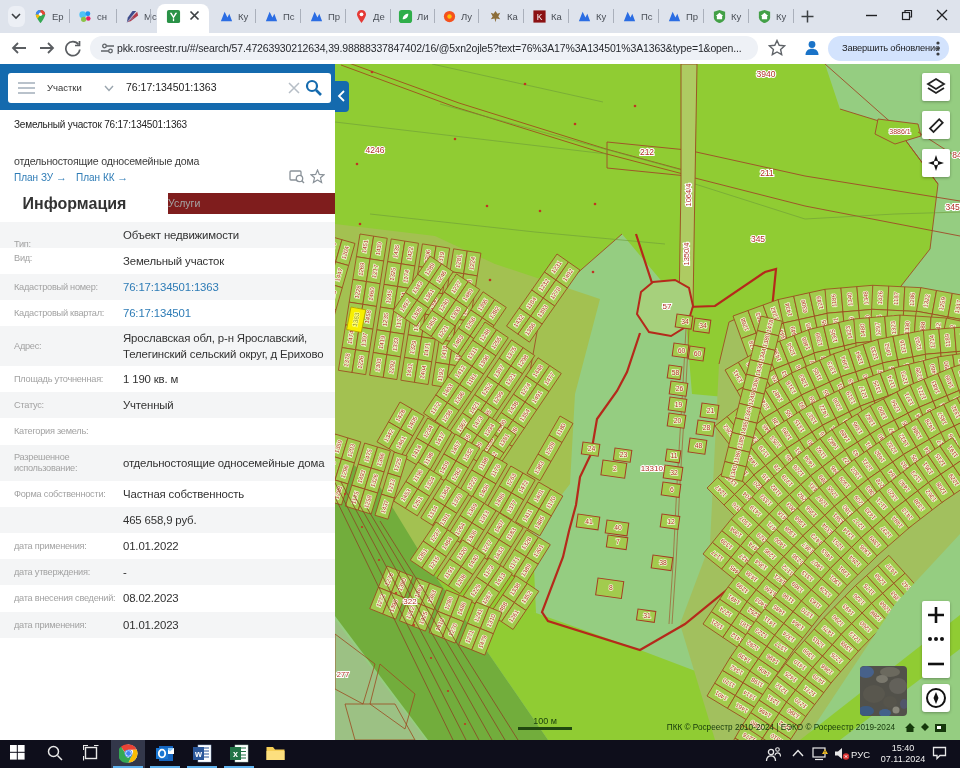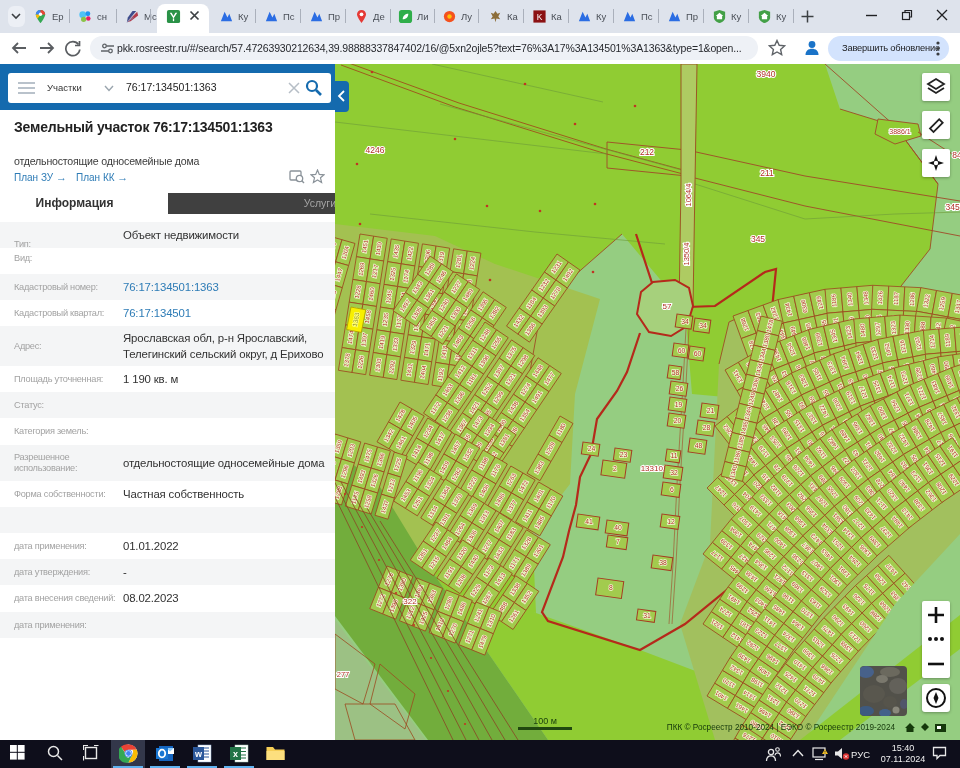--- a/index.html
+++ b/index.html
@@ -13,27 +13,27 @@
 #activetab{position:absolute;left:157px;top:4px;width:52px;height:29px;background:#fff;border-radius:8px 8px 0 0}
 
 #toolbar{left:0;top:33px;width:960px;height:31px;background:#fff}
 #omni{position:absolute;left:90px;top:36px;width:668px;height:24px;background:#eef1f6;border-radius:12px}
 #omnitxt{position:absolute;left:117px;top:42px;width:640px;font-size:10.5px;color:#27292e;white-space:nowrap;overflow:hidden;letter-spacing:-0.15px}
 #updbtn{position:absolute;left:828px;top:36px;width:121px;height:25px;background:#d3e3fd;border-radius:13px;font-size:9.3px;color:#1c1d1f;line-height:25px;text-align:left;padding-left:14px;white-space:nowrap;letter-spacing:-0.2px}
 
 #phead{left:0;top:64px;width:336px;height:46px;background:#146aae}
 #searchbox{position:absolute;left:8px;top:73px;width:323px;height:30px;background:#fff;border-radius:3px}
 #panel{left:0;top:110px;width:336px;height:630px;background:#fff}
-.ptitle{position:absolute;left:14px;top:119px;width:320px;font-size:14px;font-weight:bold;color:#222;letter-spacing:-0.2px}
+.ptitle{position:absolute;left:14px;top:119px;width:320px;font-size:10px;font-weight:normal;color:#222;letter-spacing:-0.2px}
 .paddr{position:absolute;left:14px;top:141px;width:320px;font-size:8.6px;color:#9b9b9b;letter-spacing:-0.25px;white-space:nowrap}
 .puse{position:absolute;left:14px;top:155px;width:320px;font-size:10.6px;color:#3c3c3c;letter-spacing:-0.2px}
 .plink{position:absolute;top:171px;font-size:10px;color:#2e7cb6}
 .tabrow{position:absolute;left:0;top:193px;width:336px;height:21px}
-.tabL{position:absolute;left:0;top:0;width:149px;height:21px;background:#fff;text-align:center;font-size:12px;font-weight:bold;color:#333;line-height:21px}
-.tabR{position:absolute;left:168px;top:0;width:168px;height:21px;background:#404040;text-align:right;font-size:10.5px;color:#a5a5a5;line-height:21px}
+.tabL{position:absolute;left:0;top:0;width:149px;height:21px;background:#fff;text-align:center;font-size:16px;font-weight:bold;color:#333;line-height:21px}
+.tabR{position:absolute;left:168px;top:0;width:168px;height:21px;background:#7f1d1d;text-align:left;font-size:10.5px;color:#a5a5a5;line-height:21px}
 .prow{position:absolute;left:0;width:336px}
 .plab{position:absolute;left:14px;font-size:9.2px;color:#a2a2a2;width:110px;line-height:10.5px;white-space:nowrap;letter-spacing:-0.25px}
 .pval{position:absolute;left:123px;font-size:11.4px;color:#323232;width:215px;line-height:15.5px;white-space:nowrap;letter-spacing:-0.15px}
 .blue{color:#2e7cb6}
 
 #map{left:335px;top:64px;width:625px;height:676px}
 .mbtn{position:absolute;width:28px;height:28px;background:#fff;border-radius:2px;box-shadow:0 1px 3px rgba(0,0,0,0.3)}
 
 #taskbar{left:0;top:740px;width:960px;height:28px;background:#0e0e1b}
 .tbico{position:absolute;top:745px}
@@ -229,55 +229,59 @@
     </svg>
 <div class="tabrow">
       <div class="tabL">Информация</div>
       <div class="tabR">Услуги</div>
     </div>
 <div class="prow" style="top:222px;height:26px;background:#f4f5f6"></div>
 <div class="plab" style="top:239px">Тип:</div>
 <div class="pval" style="top:227.5px">Объект недвижимости</div>
 <div class="prow" style="top:248px;height:26px;background:#ffffff"></div>
 <div class="plab" style="top:253px">Вид:</div>
+<div class="pval" style="top:253.5px">Земельный участок</div>
 <div class="prow" style="top:274px;height:26px;background:#f4f5f6"></div>
 <div class="plab" style="top:281.5px">Кадастровый номер:</div>
 <div class="pval blue" style="top:279.5px">76:17:134501:1363</div>
 <div class="prow" style="top:300px;height:26px;background:#ffffff"></div>
 <div class="plab" style="top:307.5px">Кадастровый квартал:</div>
 <div class="pval blue" style="top:305.5px">76:17:134501</div>
 <div class="prow" style="top:326px;height:40px;background:#f4f5f6"></div>
 <div class="plab" style="top:340.5px">Адрес:</div>
 <div class="pval" style="top:331.0px">Ярославская обл, р-н Ярославский,<br>Телегинский сельский округ, д Ерихово</div>
 <div class="prow" style="top:366px;height:26px;background:#ffffff"></div>
 <div class="plab" style="top:373.5px">Площадь уточненная:</div>
 <div class="pval" style="top:371.5px">1 190 кв. м</div>
 <div class="prow" style="top:392px;height:26px;background:#f4f5f6"></div>
 <div class="plab" style="top:399.5px">Статус:</div>
+<div class="pval" style="top:397.5px">Учтенный</div>
 <div class="prow" style="top:418px;height:27px;background:#ffffff"></div>
 <div class="plab" style="top:425.5px">Категория земель:</div>
 <div class="prow" style="top:445px;height:36px;background:#f4f5f6"></div>
 <div class="plab" style="top:452.0px">Разрешенное<br>использование:</div>
 <div class="pval" style="top:455.5px">отдельностоящие односемейные дома</div>
 <div class="prow" style="top:481px;height:26px;background:#ffffff"></div>
 <div class="plab" style="top:488.5px">Форма собственности:</div>
 <div class="pval" style="top:486.5px">Частная собственность</div>
 <div class="prow" style="top:507px;height:26px;background:#f4f5f6"></div>
 <div class="plab" style="top:539px">Кадастровая стоимость:</div>
+<div class="pval" style="top:512.5px">465 658,9 руб.</div>
 <div class="prow" style="top:533px;height:26px;background:#ffffff"></div>
 <div class="plab" style="top:540.5px">дата применения:</div>
 <div class="pval" style="top:538.5px">01.01.2022</div>
 <div class="prow" style="top:559px;height:26px;background:#f4f5f6"></div>
 <div class="plab" style="top:566.5px">дата утверждения:</div>
 <div class="pval" style="top:564.5px">-</div>
 <div class="prow" style="top:585px;height:27px;background:#ffffff"></div>
 <div class="plab" style="top:592.5px">дата внесения сведений:</div>
 <div class="pval" style="top:590.5px">08.02.2023</div>
 <div class="prow" style="top:612px;height:26px;background:#f4f5f6"></div>
 <div class="plab" style="top:619.5px">дата применения:</div>
+<div class="pval" style="top:617.5px">01.01.2023</div>
 <svg id="map" class="abs" width="625" height="676" viewBox="0 0 625 676">
 <rect x="0" y="0" width="625" height="676" fill="#95cd81"></rect>
 <path d="M0 0 L490 0 L505 45 L560 62 L603 120 L595 185 L552 240 L480 318 L412 335 L357 330 L350 245 L287 170 L207 240 L191 330 L196 437 L201 549 L140 535 L92 500 L0 398 Z" fill="#90cc33"></path>
 <path d="M92 500 L201 549 L305 586 L400 622 L462 660 L462 676 L213 676 Z" fill="#90cc33"></path>
 <path d="M0 160 L100 172 L160 200 L265 235 L240 330 L235 420 L150 530 L92 500 L0 400 Z" fill="#a3c151"></path>
 <path d="M384 300 L394 258 L430 242 L470 230 L530 226 L575 245 L610 275 L625 300 L625 676 L380 676 L345 560 L375 480 Z" fill="#a2c05e"></path>
 <g stroke="#9e4c26" stroke-width="0.9" fill="none">
 <path d="M505 45 L560 62 L603 120 L595 185 L552 240 L480 318 L412 335"></path>
 <path d="M384 300 L394 258 L430 242 L470 230 L530 226 L575 245 L610 275 L625 295"></path>
 <path d="M287 170 L207 240 L191 330"></path>

